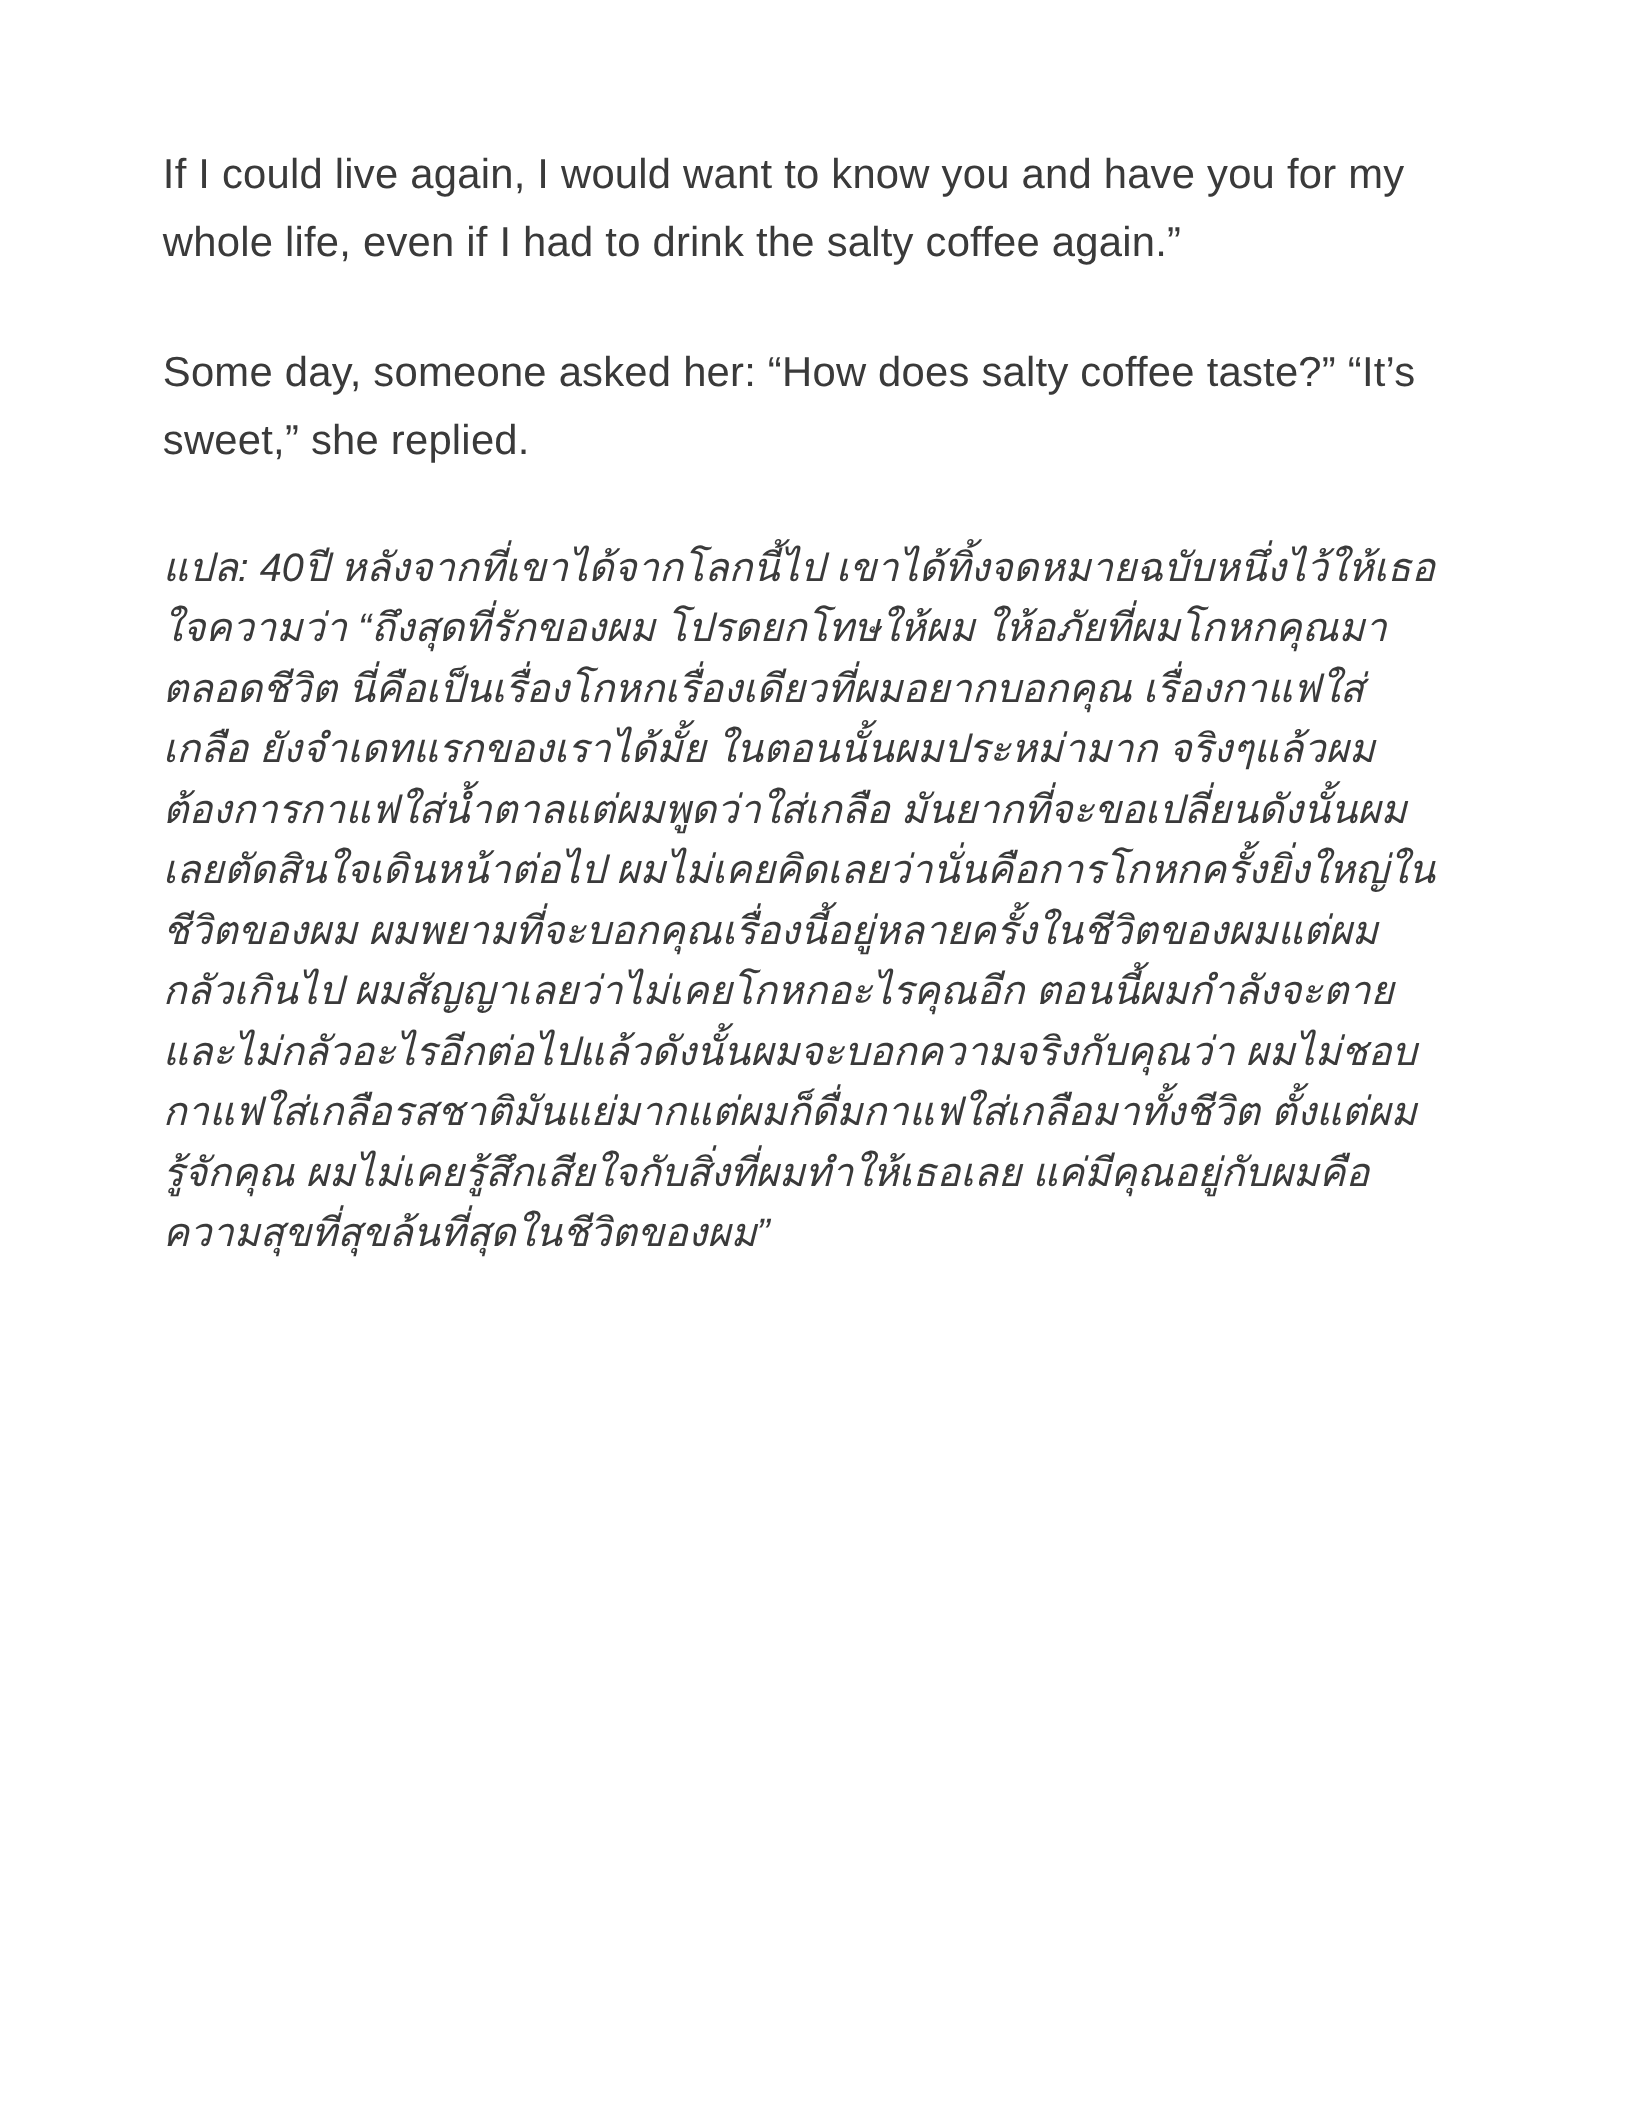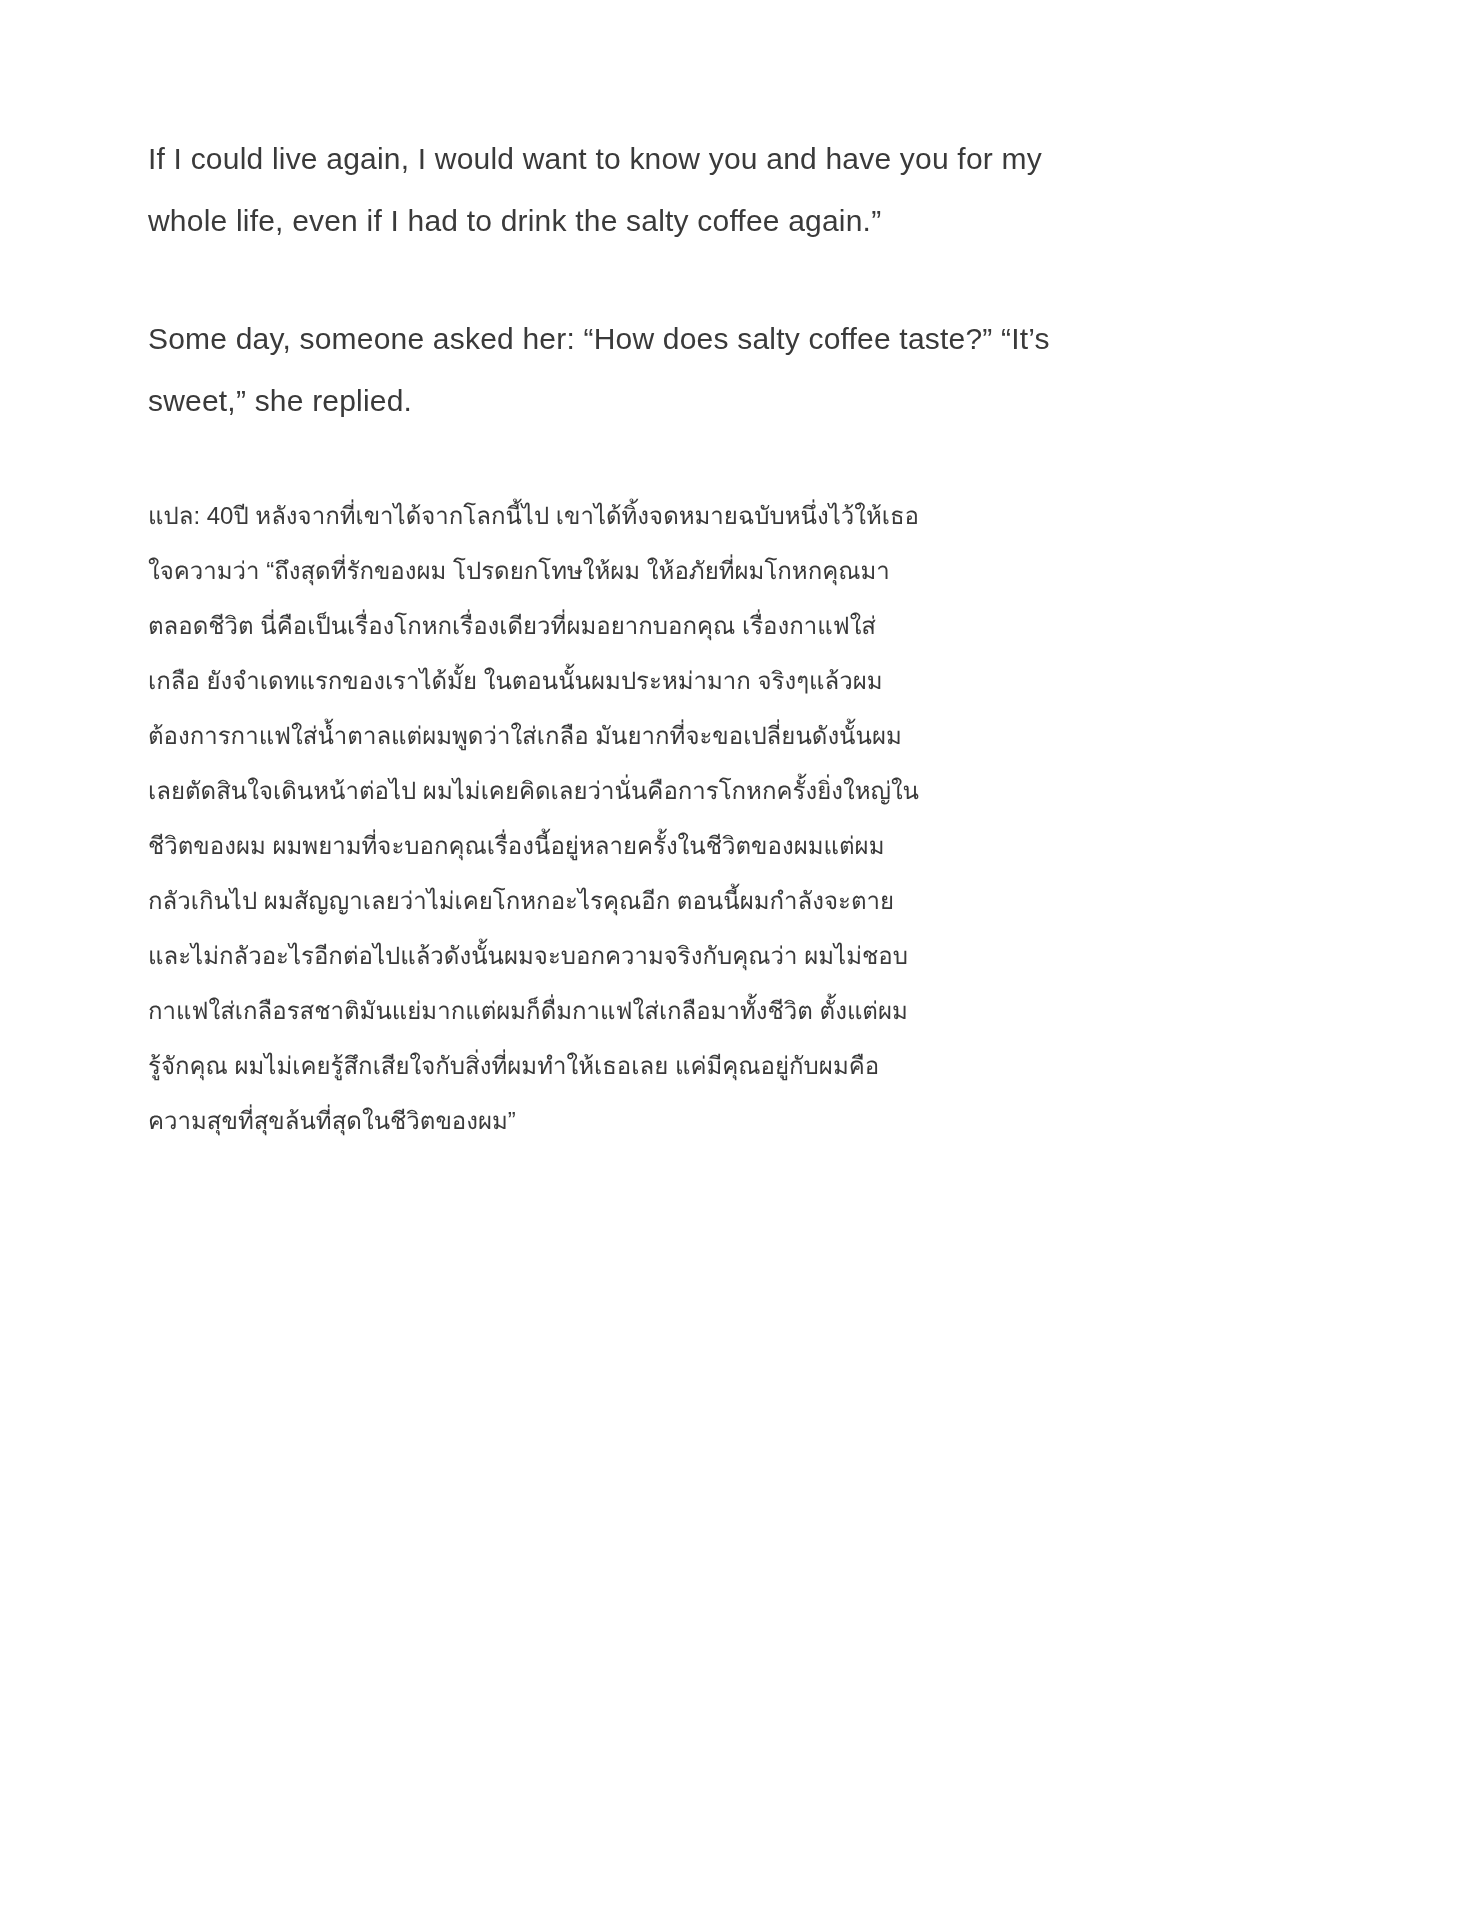--- a/index.html
+++ b/index.html
@@ -20,29 +20,30 @@
     padding: 128px 140px 0 148px;
     background: #ffffff;
   }
   .para {
     white-space: pre-line;        
     color: #3a3a3a;
     margin: 0;
     -webkit-font-smoothing: antialiased;
   }
   .para.en {
-    font-size: 30px;
+    font-size: 38px;
     line-height: 62px;
     letter-spacing: 0.2px;
     margin-bottom: 56px;
   }
   .para.th {
-    font-size: 24px;
+    font-size: 36px;
     line-height: 55px;
     margin-top: 0;
+    font-style: italic;
   }
 </style>
 </head>
 <body>
 
 <div class="page">
   <p class="para en">If I could live again, I would want to know you and have you for my
 whole life, even if I had to drink the salty coffee again.”</p>
 
 

